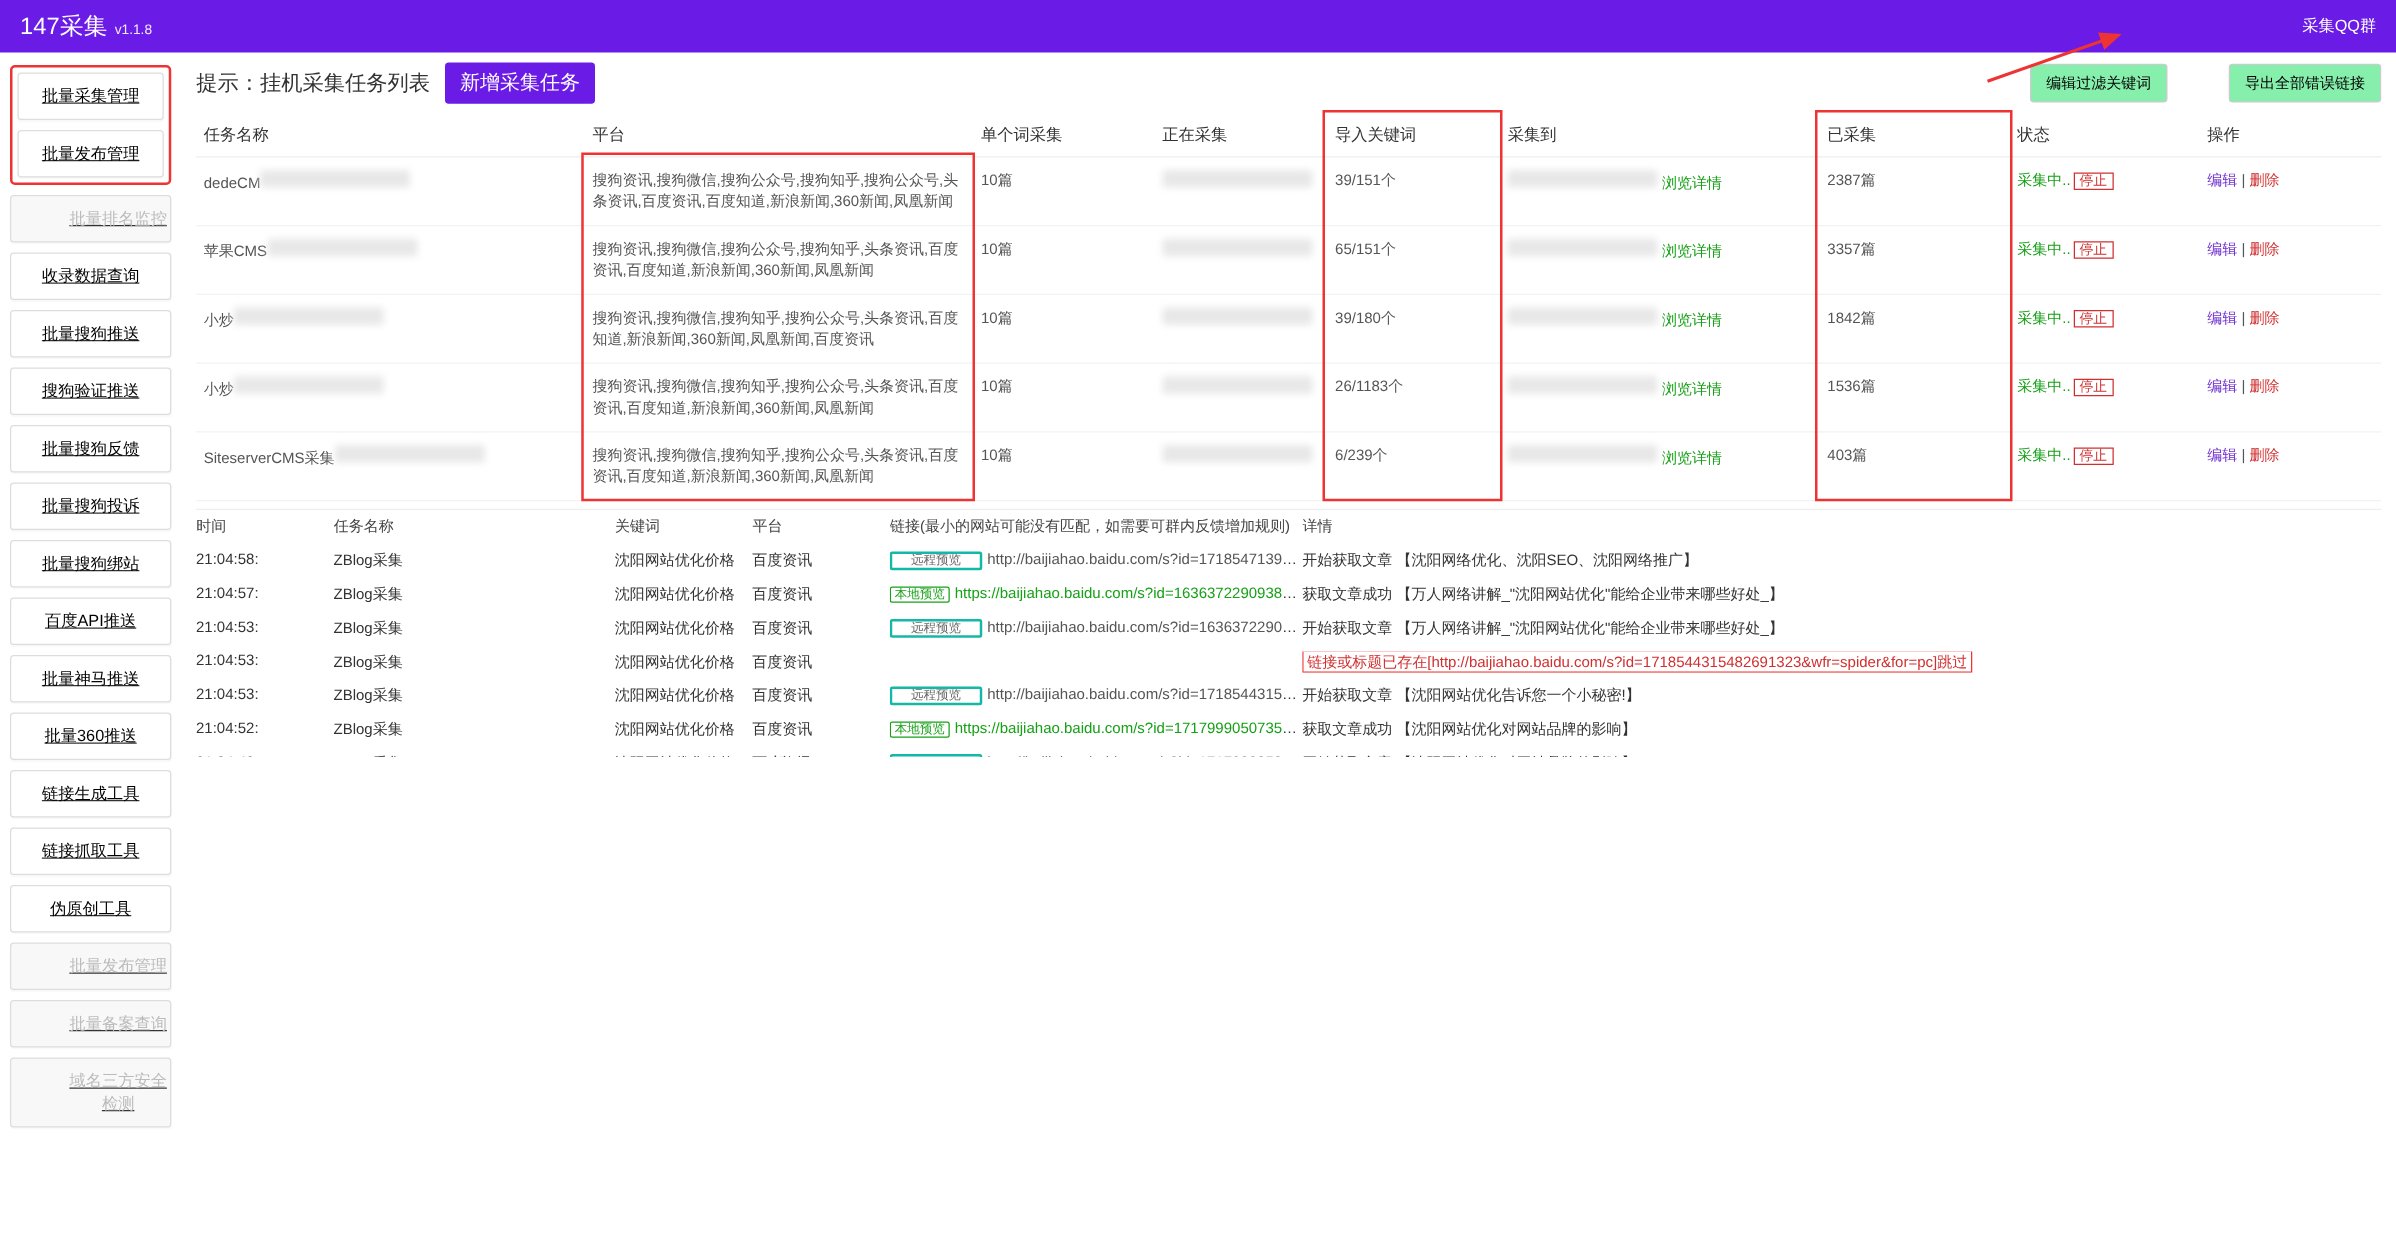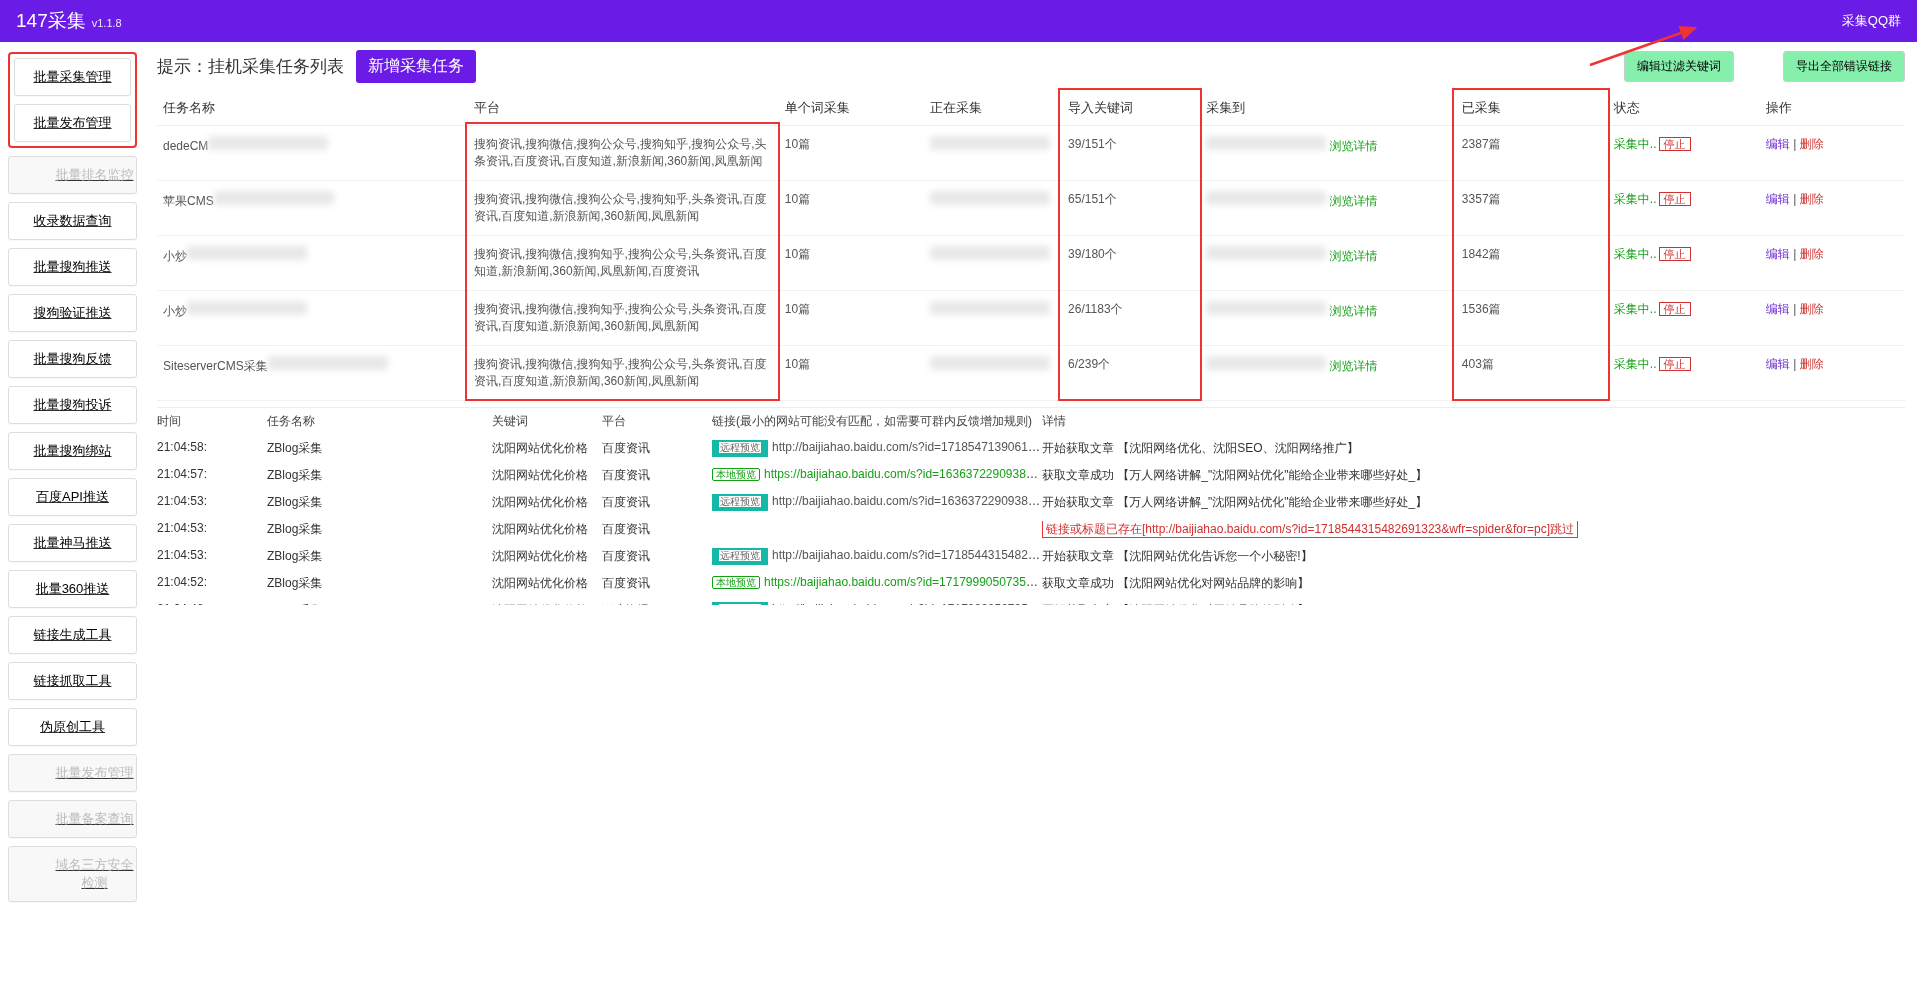--- a/index.html
+++ b/index.html
@@ -54,21 +54,21 @@
 
 .log-wrap { margin-top: 6px; border-top: 1px solid #eee; position: relative; }
 .log-head, .log-row { display: flex; padding: 5px 0; font-size: 12px; }
 .log-head { font-weight: 500; color: #444; }
 .lc-time { width: 110px; }
 .lc-task { width: 225px; }
 .lc-kw { width: 110px; }
 .lc-plat { width: 110px; }
 .lc-link { width: 330px; overflow: hidden; text-overflow: ellipsis; white-space: nowrap; }
 .lc-detail { flex: 1; overflow: hidden; text-overflow: ellipsis; white-space: nowrap; }
-.badge-remote { border: 7px solid #14b8a6; color: #666; font-size: 10px; padding: 0 1px; margin-right: 4px; border-radius: 2px; }
+.badge-remote { border: 2px solid #14b8a6; color: #666; font-size: 10px; padding: 0 15px; margin-right: 4px; border-radius: 2px; }
 .badge-local { border: 1px solid #16a016; color: #16a016; font-size: 10px; padding: 0 3px; margin-right: 4px; border-radius: 2px; }
 .link-url { color: #555; }
 .link-url.green { color: #16a016; }
 .detail-hl { border: 1.5px solid #e33; padding: 1px 3px; color: #d03030; }
 
 .log-scroll { height: 170px; overflow-y: scroll; }
 .hscroll { height: 14px; overflow-x: scroll; }
 .hscroll-inner { width: 2000px; height: 1px; }
 
 

